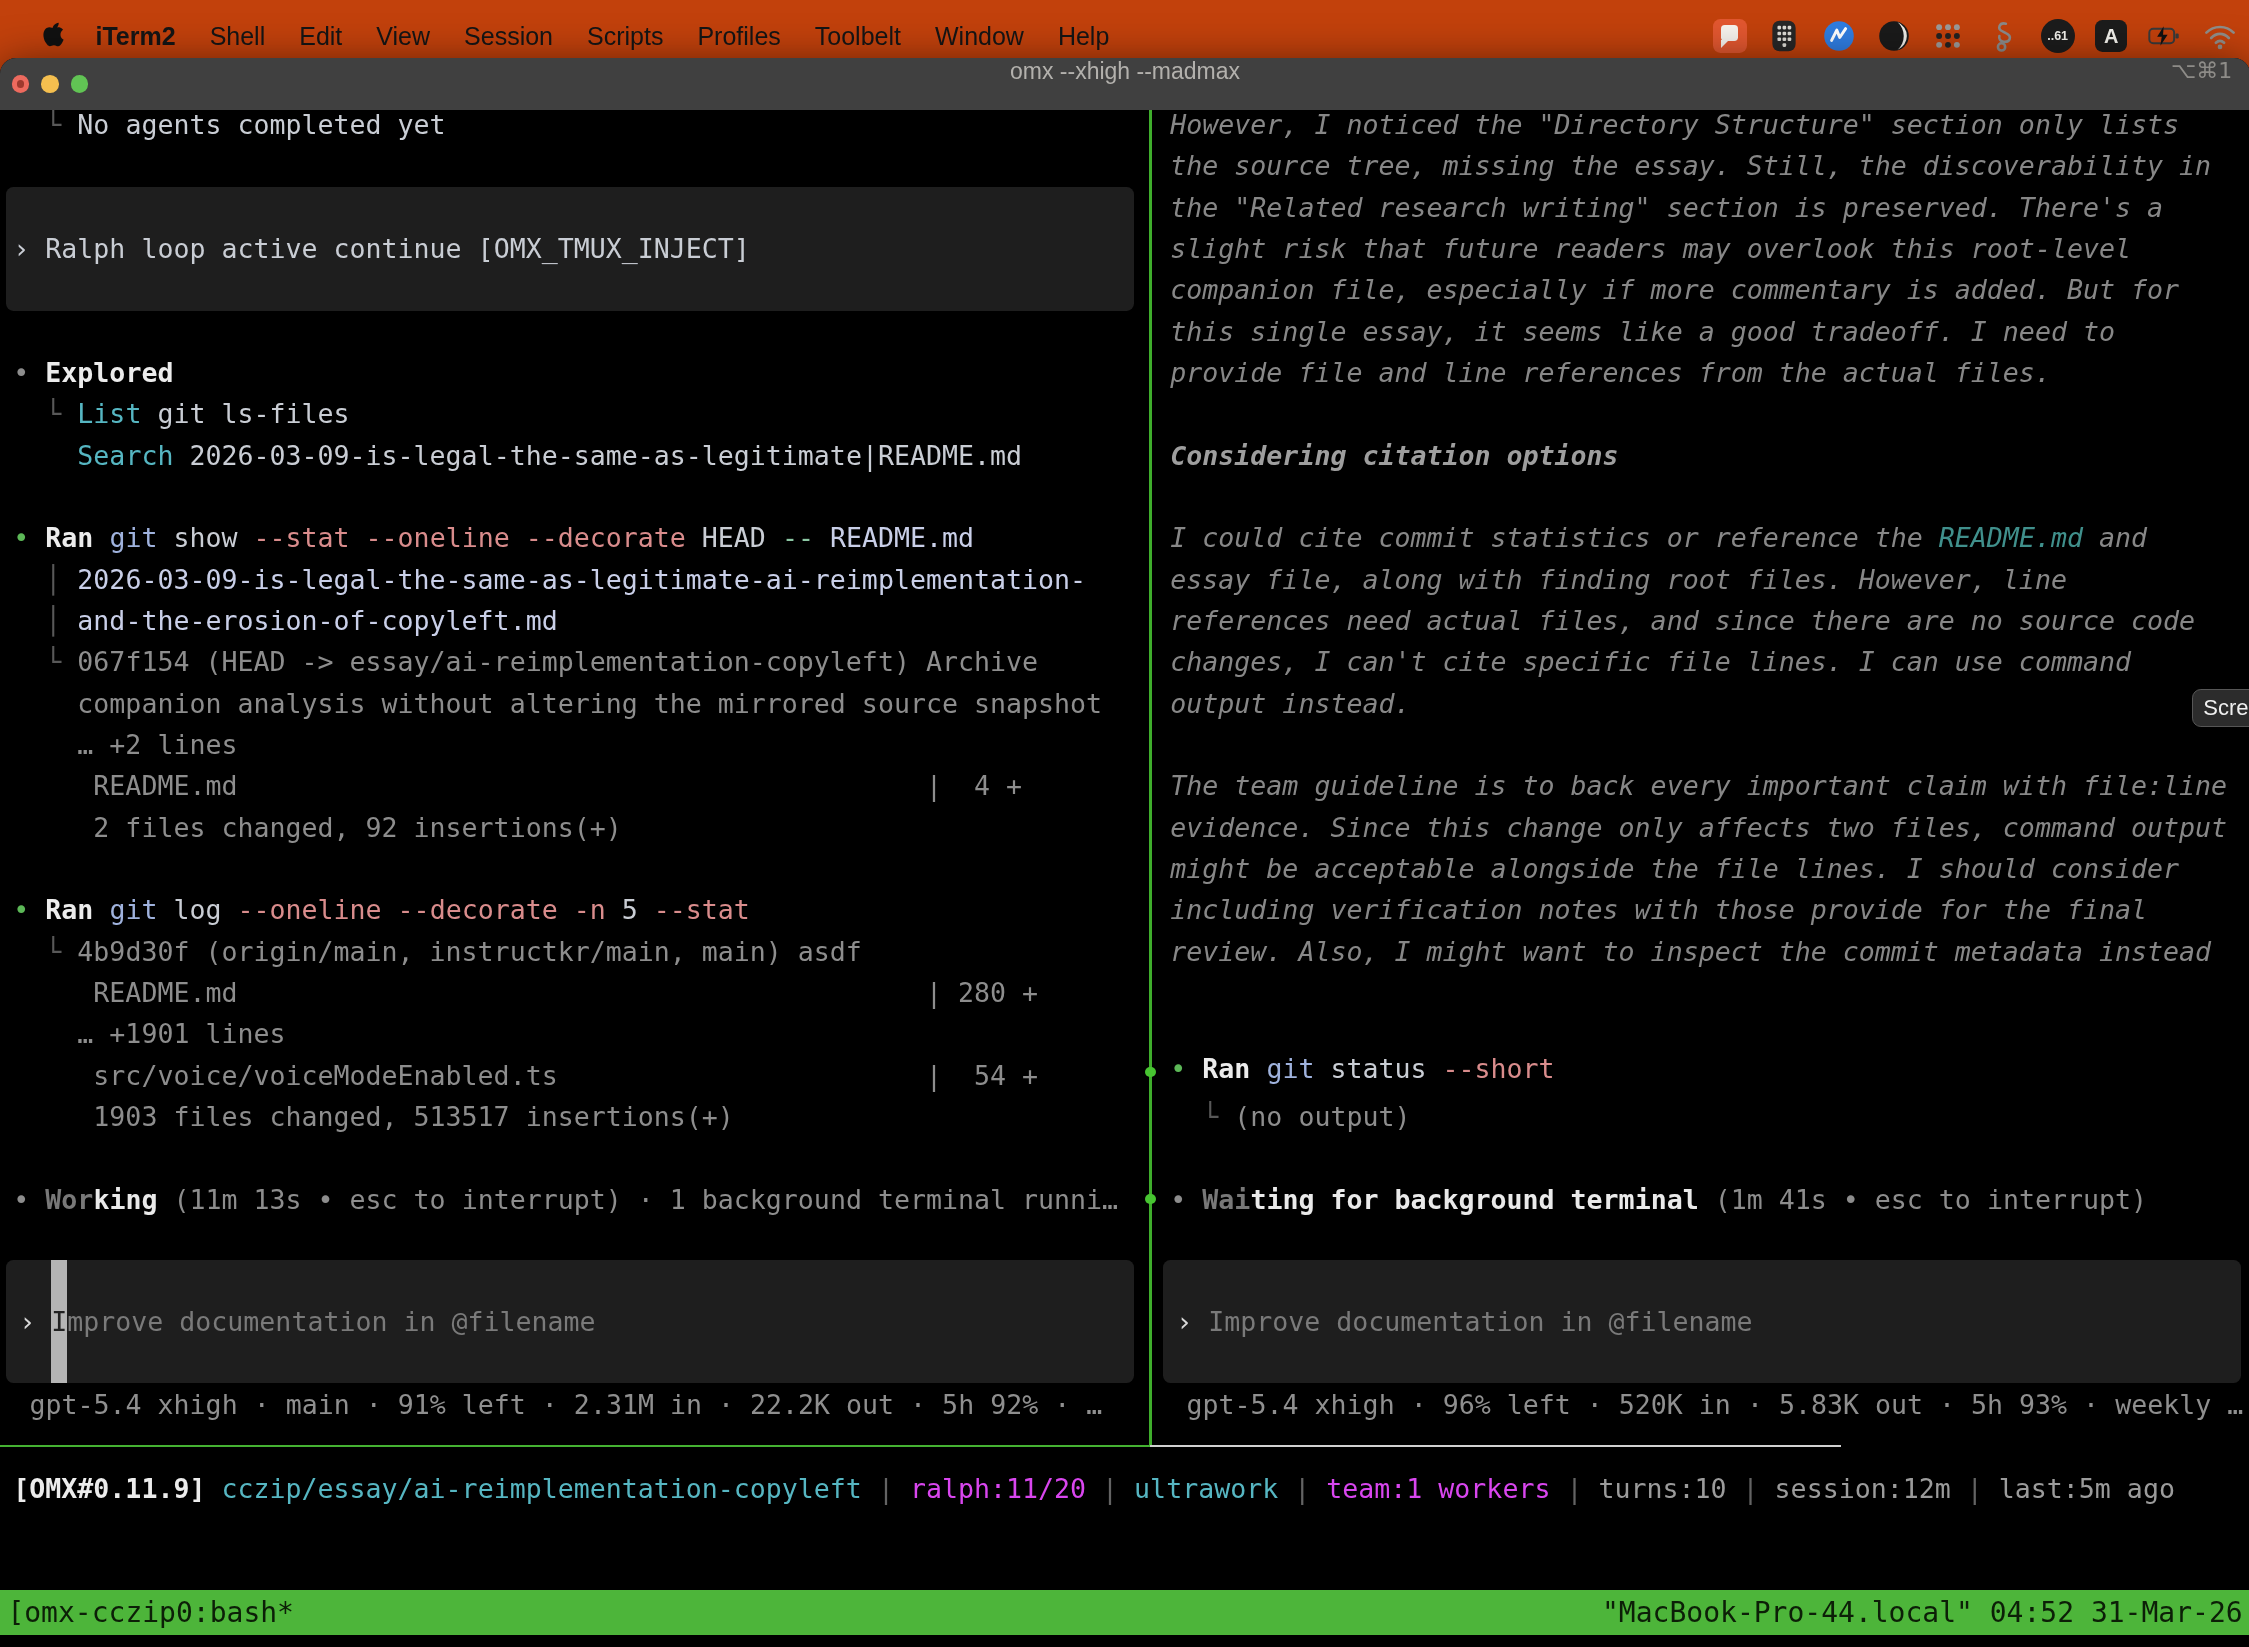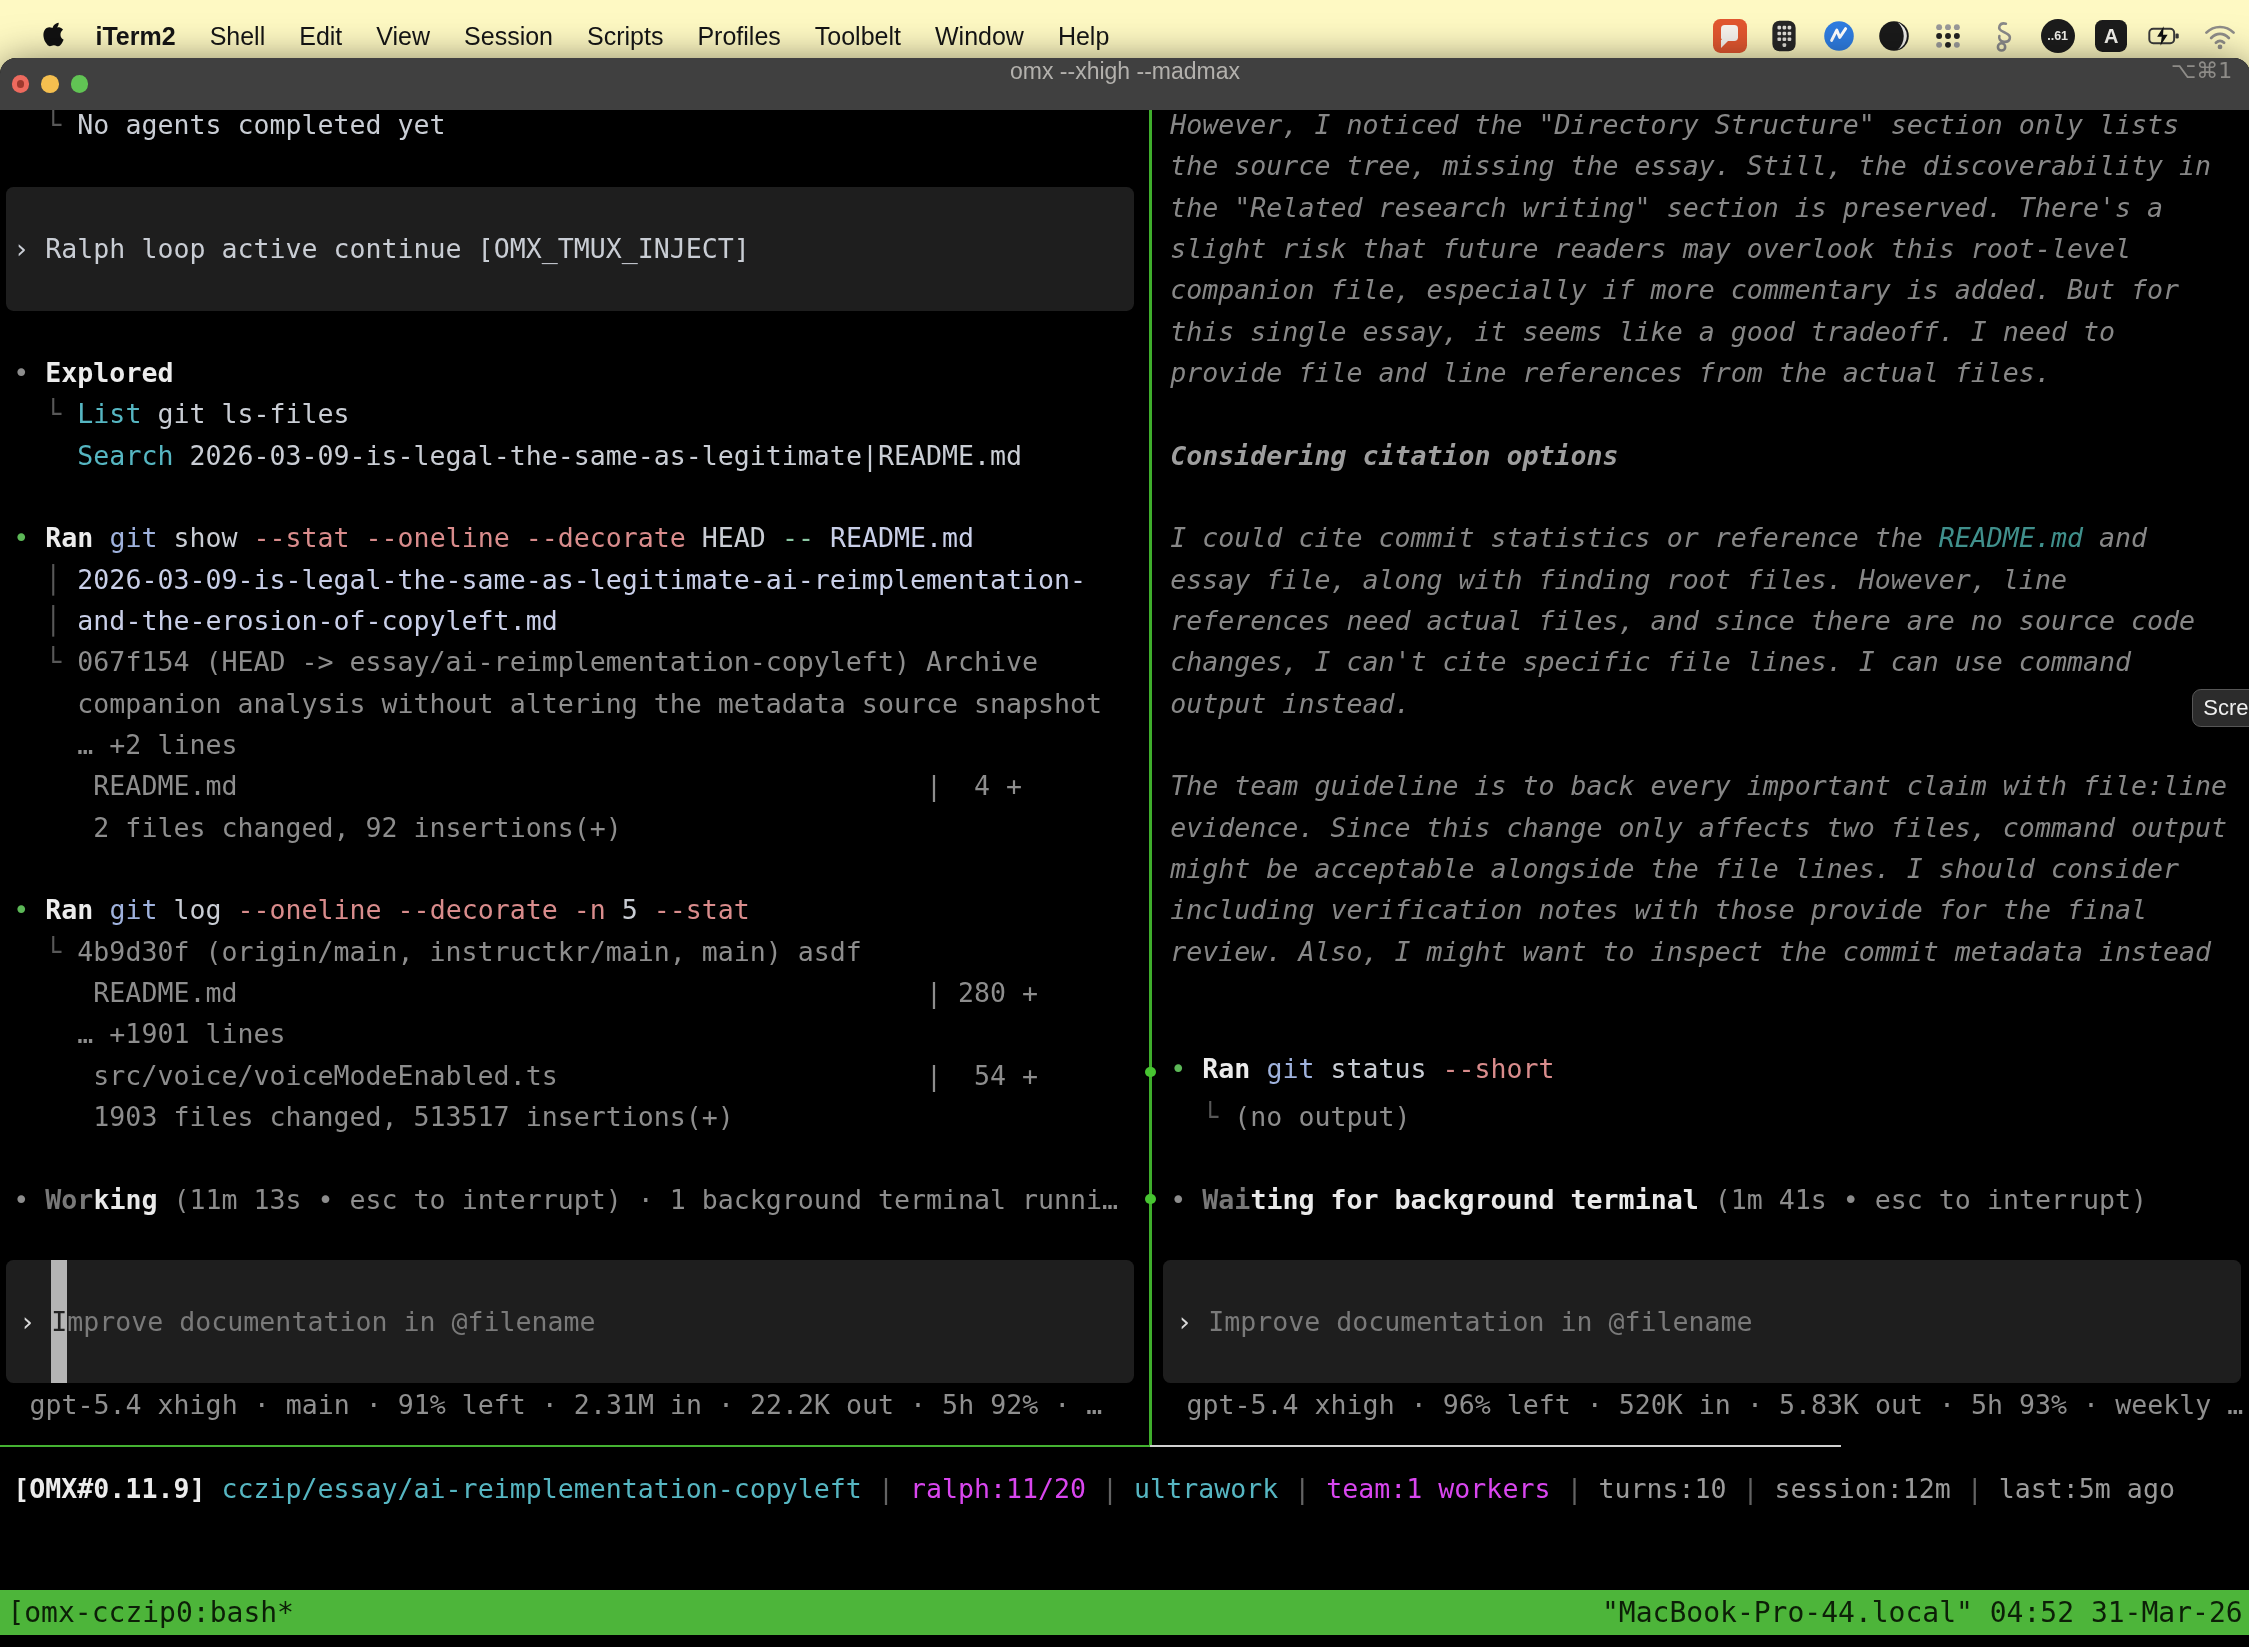--- a/index.html
+++ b/index.html
@@ -1,21 +1,21 @@
 <!DOCTYPE html>
 <html style="font-size:11.8px"><head>
 <meta charset="utf-8">
 <style>
   * { margin:0; padding:0; box-sizing:border-box; }
   html,body { width:2250px; height:1648px; background:#000; overflow:hidden;
               font-family:"DejaVu Sans Mono", monospace; }
 
   
   .menubar { position:absolute; top:0; left:0; width:2250px; height:72px;
-             background:#fef9c3; display:flex; align-items:center;
+             background:#c2410c; display:flex; align-items:center;
              font-family:"Liberation Sans", sans-serif; color:#151515; }
   .apple { margin-left:38px; display:flex; align-items:center; }
   .menus { display:flex; gap:34px; margin-left:29.5px; font-size:25px; }
   .mitem.app { font-weight:bold; }
   .mb-right { margin-left:auto; display:flex; gap:20.7px; align-items:center; padding-right:13.3px; }
   .mb-ic { width:34px; height:34px; display:flex; align-items:center; justify-content:center; }
   .icon-chat { width:34px; height:34px; background:#e25730; border-radius:7.4px; position:relative; }
   .icon-chat::before { content:""; position:absolute; left:8px; top:5.9px; width:17.7px; height:16px;
                        background:#f6f3ee; border-radius:3.7px; }
   .icon-chat::after { content:""; position:absolute; left:8px; top:21.4px; width:0; height:0;
@@ -217,21 +217,21 @@
       <div class="lines">
           <div class="tl" style="top: 0px;"><span class="dim">  └ </span><span class="w">No agents completed yet</span></div>
           <div class="tl" style="top: 124px;"><span class="w">› </span><span class="w">Ralph loop active continue [OMX_TMUX_INJECT]</span></div>
           <div class="tl" style="top: 248px;"><span class="g">• </span><span class="wb">Explored</span></div>
           <div class="tl" style="top: 289px;"><span class="dim">  └ </span><span class="cy">List</span><span class="w"> git ls-files</span></div>
           <div class="tl" style="top: 331px;"><span class="w">    </span><span class="cy">Search</span><span class="w"> 2026-03-09-is-legal-the-same-as-legitimate|README.md</span></div>
           <div class="tl" style="top: 413px;"><span class="grnb">• </span><span class="wb">Ran</span><span class="w"> </span><span class="blu">git</span><span class="w"> show </span><span class="pk">--stat --oneline --decorate</span><span class="w"> HEAD </span><span class="mint">--</span><span class="w"> </span><span class="lav">README.md</span></div>
           <div class="tl" style="top: 455px;"><span class="dim">  │ </span><span class="lav">2026-03-09-is-legal-the-same-as-legitimate-ai-reimplementation-</span></div>
           <div class="tl" style="top: 496px;"><span class="dim">  │ </span><span class="lav">and-the-erosion-of-copyleft.md</span></div>
           <div class="tl" style="top: 537px;"><span class="dim">  └ </span><span class="g">067f154 (HEAD -&gt; essay/ai-reimplementation-copyleft) Archive</span></div>
-          <div class="tl" style="top: 579px;"><span class="g">    companion analysis without altering the metadata source snapshot</span></div>
+          <div class="tl" style="top: 579px;"><span class="g">    companion analysis without altering the mirrored source snapshot</span></div>
           <div class="tl" style="top: 620px;"><span class="g">    … +2 lines</span></div>
           <div class="tl" style="top: 661px;"><span class="g">     README.md                                           |  4 +</span></div>
           <div class="tl" style="top: 703px;"><span class="g">     2 files changed, 92 insertions(+)</span></div>
           <div class="tl" style="top: 785px;"><span class="grnb">• </span><span class="wb">Ran</span><span class="w"> </span><span class="blu">git</span><span class="w"> log </span><span class="pk">--oneline --decorate -n</span><span class="w"> 5 </span><span class="pk">--stat</span></div>
           <div class="tl" style="top: 827px;"><span class="dim">  └ </span><span class="g">4b9d30f (origin/main, instructkr/main, main) asdf</span></div>
           <div class="tl" style="top: 868px;"><span class="g">     README.md                                           | 280 +</span></div>
           <div class="tl" style="top: 909px;"><span class="g">    … +1901 lines</span></div>
           <div class="tl" style="top: 951px;"><span class="g">     src/voice/voiceModeEnabled.ts                       |  54 +</span></div>
           <div class="tl" style="top: 992px;"><span class="g">     1903 files changed, 513517 insertions(+)</span></div>
           <div class="tl" style="top: 1075px;"><span class="g">• </span><span class="shim1">Wor</span><span class="shim2">king</span><span class="g"> (11m 13s • esc to interrupt) · 1 background terminal runni…</span></div>

